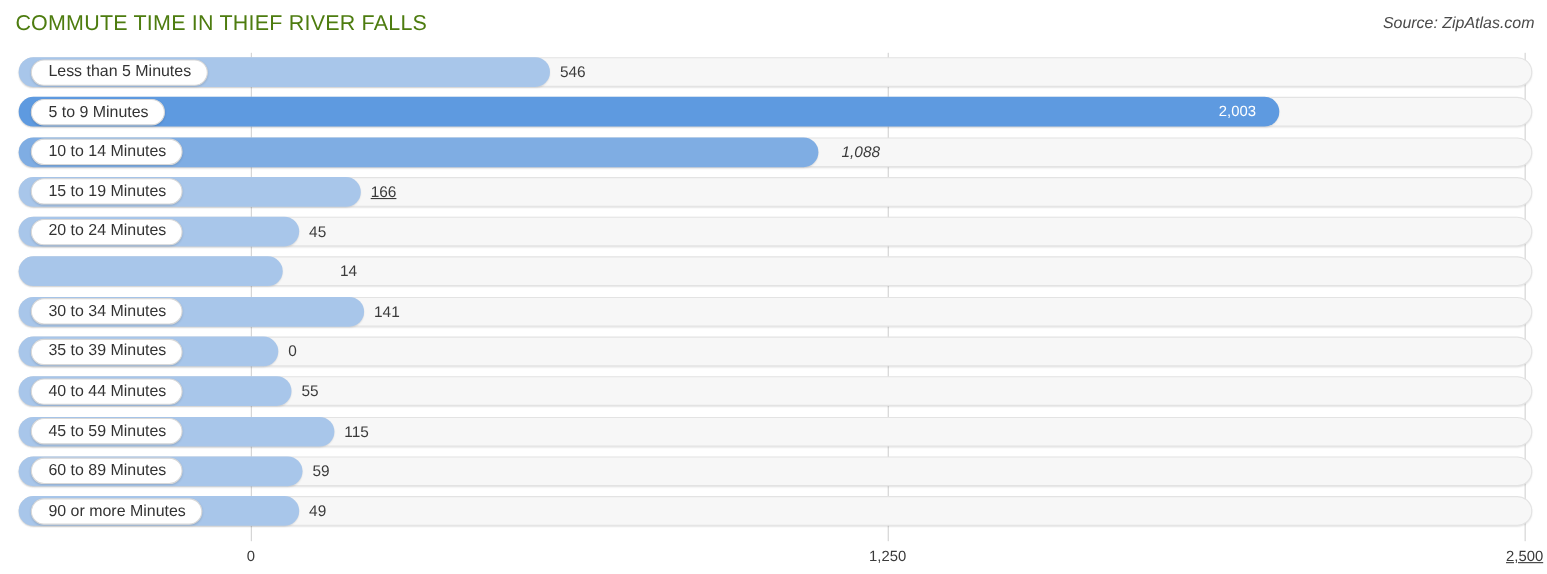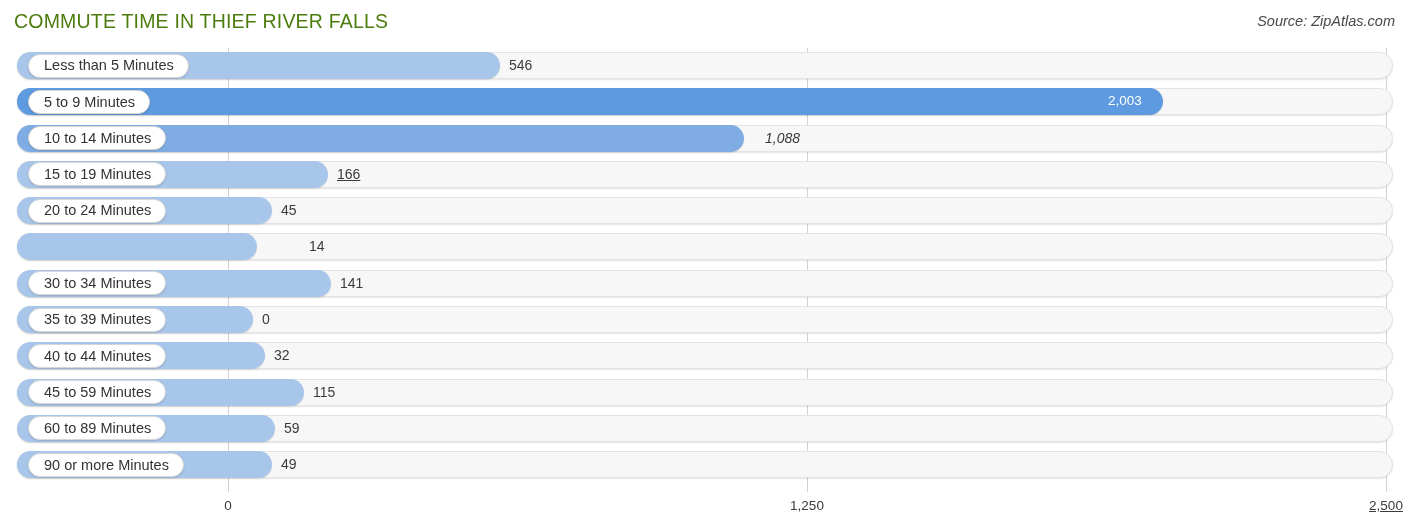--- a/index.html
+++ b/index.html
@@ -222,21 +222,21 @@
           <span class="pill-label">35 to 39 Minutes</span>
         </div>
         <div class="value-out" style="left: 262px;">0</div>
       </div>
       <div class="row">
         <div class="track"></div>
         <div class="bar" style="width: 248px; background: rgb(168, 198, 234);"></div>
         <div class="pill">
           <span class="pill-label">40 to 44 Minutes</span>
         </div>
-        <div class="value-out" style="left: 274px;">32</div>
+        <div class="value-out" style="left: 274px;">55</div>
       </div>
       <div class="row">
         <div class="track"></div>
         <div class="bar" style="width: 287px; background: rgb(168, 198, 234);"></div>
         <div class="pill">
           <span class="pill-label">45 to 59 Minutes</span>
         </div>
         <div class="value-out" style="left: 313px;">115</div>
       </div>
       <div class="row">

